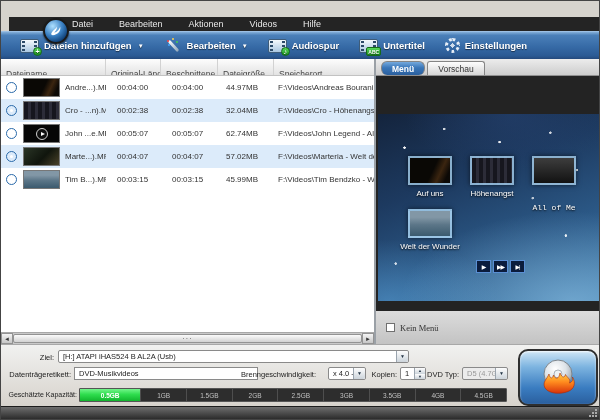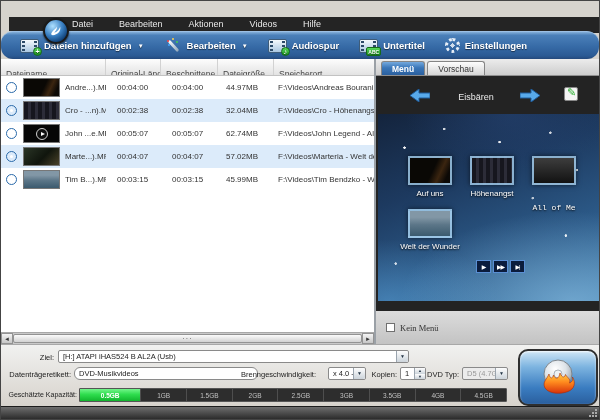--- a/index.html
+++ b/index.html
@@ -18,21 +18,21 @@
     border-radius:2px; color:#ddd; font-size:7px; line-height:9px; text-align:center; cursor:default; }
 
   
   .menubar { position:absolute; top:16px; left:8px; right:0; height:14px; background:#242424;
     display:flex; align-items:center; padding-left:50px; }
   .menu-item { color:#e8e8e8; font-size:9px; padding:0 13px; }
 
   
   .toolbar { position:absolute; top:30px; left:0; right:0; height:28px;
     background:linear-gradient(#85b0da 0%,#4b80b9 12%,#366aa6 55%,#2b5a94 88%,#24497c 100%);
-    border-top:1px solid #9cc0e4; display:flex; align-items:center; padding-left:10px; gap:2px;border-radius:12px; }
+    border-top:1px solid #9cc0e4; display:flex; align-items:center; padding-left:10px; gap:2px; }
   .tb-btn { display:flex; align-items:center; gap:5px; color:#fff; font-size:9.5px; font-weight:bold;
     padding:3px 9px; text-shadow:0 1px 1px rgba(0,0,0,.55); cursor:default; }
   .tb-caret { font-size:6px; margin-left:1px; }
   .film { width:19px; height:14px; border-radius:2px; position:relative; flex:none;
     background:linear-gradient(#f4f9fd,#a9c6e0); border:1px solid #3e5c79; }
   .film::before,.film::after { content:""; position:absolute; top:1px; bottom:1px; width:3px;
     background:repeating-linear-gradient(#2c4a68 0 2px,transparent 2px 4px); }
   .film::before { left:1px; } .film::after { right:1px; }
   .badge { position:absolute; right:-4px; bottom:-4px; min-width:9px; height:9px; font-size:7px; font-weight:bold;
     color:#fff; background:linear-gradient(#57d95b,#1f9423); border:1px solid #156a18; border-radius:50%;
@@ -82,21 +82,21 @@
   .sb-thumb { flex:1; margin:1px 0; background:linear-gradient(#fbfbfb,#d2d2d2); border:1px solid #939393;
     border-radius:2px; font-size:7px; line-height:8px; text-align:center; color:#666; letter-spacing:1px; }
 
   
   .right-panel { position:absolute; top:58px; left:373px; right:0; height:285px; background:#c6c9cc;
     border-left:2px solid #9aa0a6; }
   .tabsrow { height:17px; background:linear-gradient(#ececec,#cdcdcd); border-bottom:1px solid #8f8f8f;
     display:flex; align-items:flex-end; padding-left:5px; gap:2px; }
   .tab { font-size:8.5px; padding:2px 10px 1px; border:1px solid #858585; border-bottom:none;
     border-radius:3px 3px 0 0; background:linear-gradient(#fdfdfd,#d6d6d6); color:#333; cursor:default; }
-  .tab.sel { background:linear-gradient(#74a9de 0%,#3a76b8 45%,#2a5f9e 100%); color:#fff; font-weight:bold; }
+  .tab.sel { background:linear-gradient(#74a9de 0%,#3a76b8 45%,#2a5f9e 100%); color:#fff; font-weight:bold;border-radius:6px; }
   .preview-dark { position:absolute; top:17px; left:0; right:0; height:235px; background:#232323; }
   .tpl-nav { position:relative; height:38px; }
   .nav-arrow { position:absolute; top:12px; cursor:default; }
   .arrow-left { left:34px; } .arrow-right { left:144px; }
   .tpl-name { position:absolute; left:56px; width:88px; top:16px; text-align:center; color:#e8e8e8; font-size:9px; }
   .edit-btn { position:absolute; left:188px; top:11px; width:14px; height:14px; background:#f4f4f4;
     border:1px solid #888; border-radius:2px; }
   .edit-btn::after { content:"✎"; position:absolute; left:2px; top:-2px; font-size:11px; color:#2fae33; }
   .galaxy { position:absolute; top:38px; left:2px; right:0; height:187px;
     background:
@@ -129,21 +129,21 @@
   
   .settings { position:absolute; top:343px; left:0; right:0; height:64px;
     background:linear-gradient(#f1f1f0,#d6d2cb); border-top:1px solid #a8a8a8; }
   .s-label { position:absolute; font-size:7.5px; color:#222; white-space:nowrap; text-align:right; }
   .dd { position:absolute; height:13px; background:#fff; border:1px solid #8a8a8a; border-radius:2px;
     font-size:7.5px; color:#222; padding:1px 14px 0 4px; white-space:nowrap; overflow:hidden; }
   .dd .arr { position:absolute; right:0; top:0; bottom:0; width:12px;
     background:linear-gradient(#fdfdfd,#ccd4db); border-left:1px solid #9aa4ae; border-radius:0 2px 2px 0;
     font-size:5px; line-height:11px; text-align:center; color:#234; }
   .dd.dis { background:#ececec; color:#999; }
-  .ti { position:absolute; height:13px; background:#fff; border:1px solid #8a8a8a; border-radius:6px;
+  .ti { position:absolute; height:13px; background:#fff; border:1px solid #8a8a8a; border-radius:0;
     font-size:7.5px; color:#222; padding:1px 4px 0; white-space:nowrap; overflow:hidden; }
   .spin { position:absolute; height:13px; width:26px; background:#fff; border:1px solid #8a8a8a;
     border-radius:2px; font-size:7.5px; color:#222; padding:1px 12px 0 4px; }
   .spin .btns { position:absolute; right:0; top:0; bottom:0; width:11px; display:flex; flex-direction:column; }
   .spin .sbn { flex:1; background:linear-gradient(#fdfdfd,#ccd4db); border-left:1px solid #9aa4ae;
     font-size:4px; line-height:5px; text-align:center; color:#234; }
   .capbar { position:absolute; left:78px; top:43px; width:428px; height:14px; display:flex;
     background:#2d2d2d; border:1px solid #555; border-radius:1px; overflow:hidden; }
   .capseg { flex:1; font-size:6.5px; color:#c0c0c0; text-align:center; line-height:13px;
     border-left:1px solid #4e4e4e; white-space:nowrap; overflow:hidden; }
@@ -290,34 +290,20 @@
       <span class="sb-arrow">►</span>
     </div>
   </div>
 
   <div class="right-panel">
     <div class="tabsrow">
       <span class="tab sel">Menü</span>
       <span class="tab">Vorschau</span>
     </div>
     <div class="preview-dark">
-      <div class="tpl-nav">
-        <span class="nav-arrow arrow-left">
-          <svg width="20" height="13" viewBox="0 0 20 13">
-              <path d="M9 0 L0 6.5 L9 13 L9 9 L20 9 L20 4 L9 4 Z" fill="#58a9ea" stroke="#1f5c9c"></path>
-            </svg>
-        </span>
-        <span class="tpl-name">Eisbären</span>
-        <span class="nav-arrow arrow-right">
-          <svg width="20" height="13" viewBox="0 0 20 13">
-              <path d="M11 0 L20 6.5 L11 13 L11 9 L0 9 L0 4 L11 4 Z" fill="#58a9ea" stroke="#1f5c9c"></path>
-            </svg>
-        </span>
-        <span class="edit-btn"></span>
-      </div>
       <div class="galaxy">
         <span class="menu-thumb t0" style="left:30px;top:42px;"></span>
         <span class="menu-thumb t1" style="left:92px;top:42px;"></span>
         <span class="menu-thumb t2" style="left:154px;top:42px;background:linear-gradient(#3d3d3d,#121212);"></span>
         <span class="menu-label" style="left:13px;top:75px;">Auf uns</span>
         <span class="menu-label" style="left:75px;top:75px;">Höhenangst</span>
         <span class="menu-label" style="left:137px;top:89px;font-family:Liberation Mono, monospace;">All of Me</span>
         <span class="menu-thumb t4" style="left:30px;top:95px;"></span>
         <span class="menu-label" style="left:13px;top:128px;">Welt der Wunder</span>
         <span class="pb-controls">

